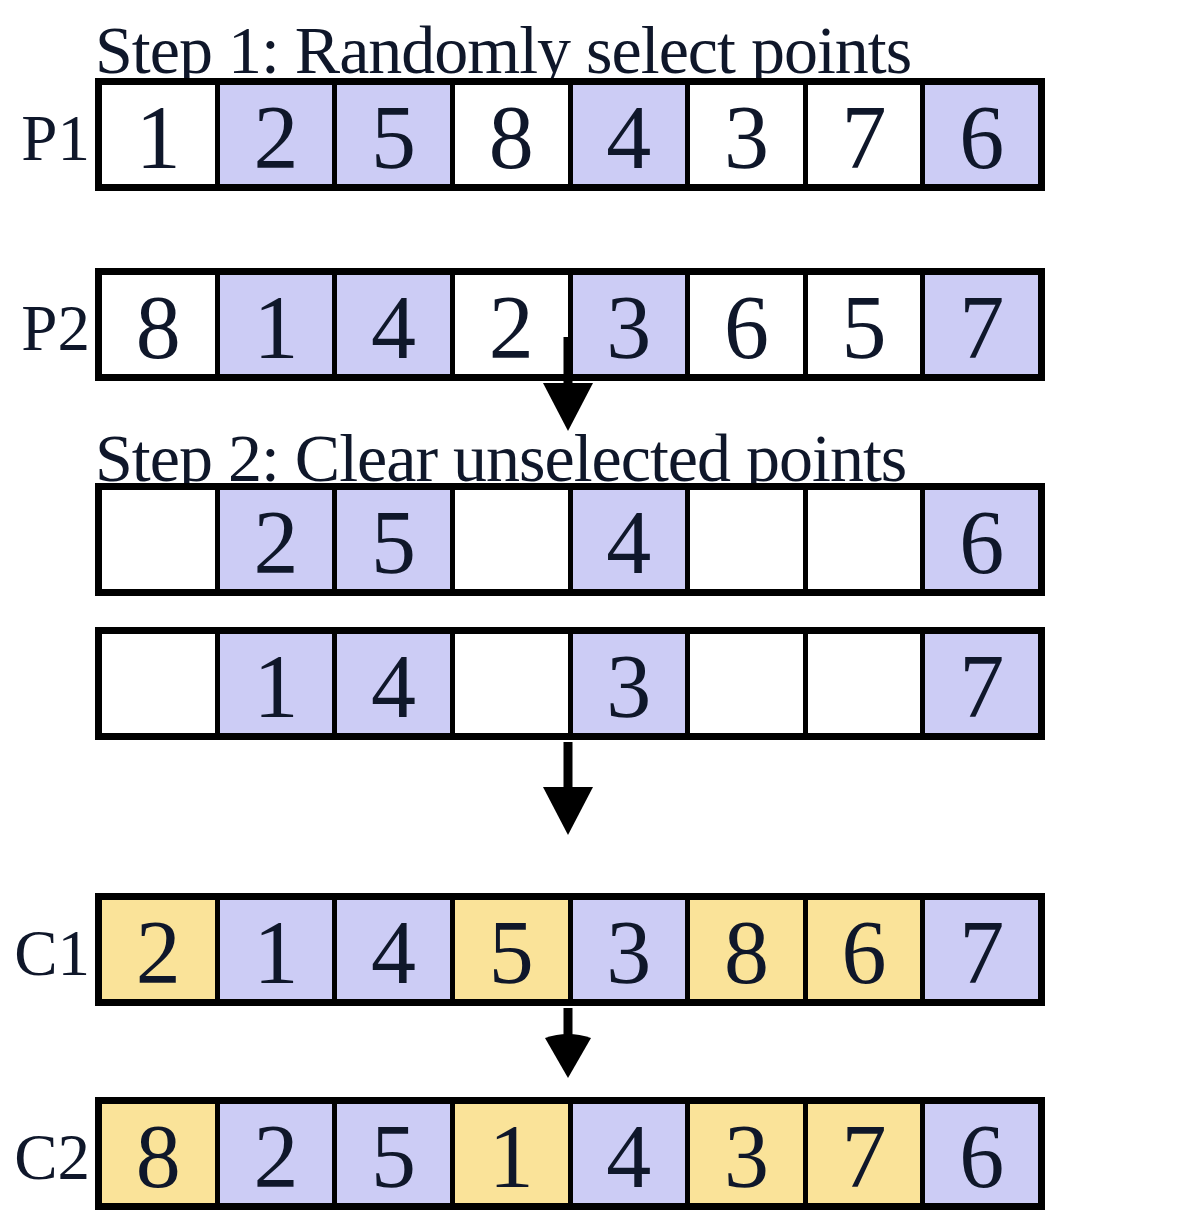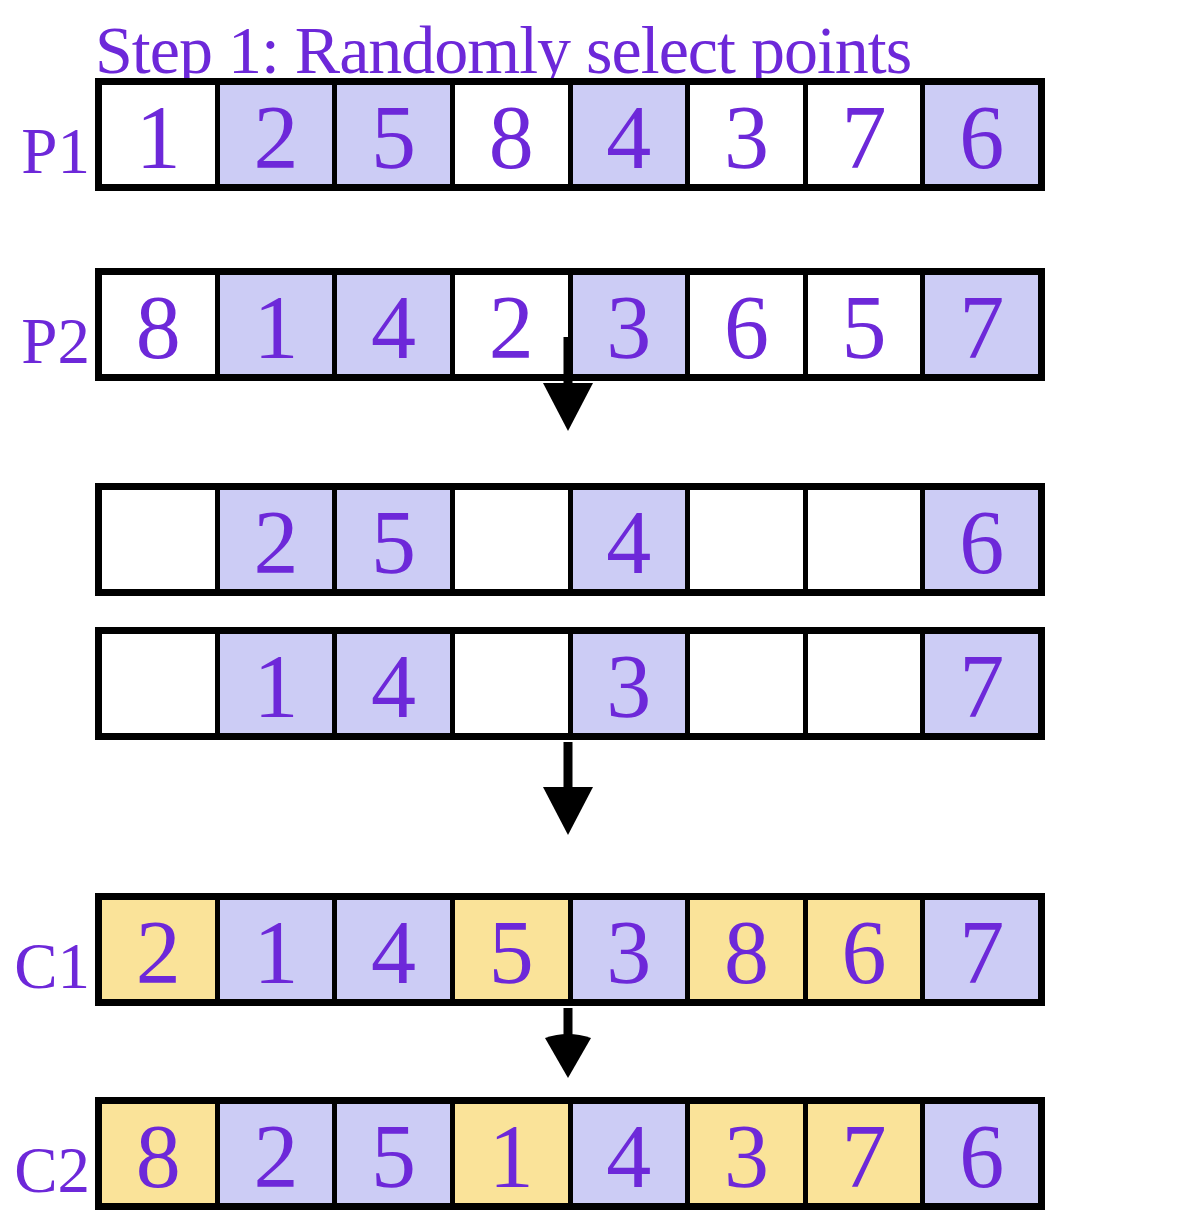--- a/index.html
+++ b/index.html
@@ -2,34 +2,34 @@
 <html><head>
 <meta charset="utf-8">
 <style>
   html, body { margin: 0; padding: 0; background: #ffffff; }
   .stage {
     position: relative;
     width: 1156px;
     height: 1232px;
     background: #ffffff;
     font-family: "Liberation Serif", serif;
-    color: #6d28d9;
+    color: #0f172a;
     overflow: hidden;
   }
   .title {
     position: absolute;
     white-space: nowrap;
     font-size: 68px;
     line-height: 1;
     letter-spacing: -1px;
   }
   .band { position: absolute; left: 0; width: 1188px; height: 113px; }
   .row-label {
     position: absolute;
-    left: 0; top: 17px;
+    left: 0; top: 4px;
     width: 90px; height: 113px;
     display: flex;
     align-items: center;
     justify-content: flex-end;
     font-size: 65px;
     line-height: 1;
   }
   .row {
     position: absolute;
     left: 95px; top: 0;
@@ -87,20 +87,21 @@
       <div class="cell" style="background-color: rgb(255, 255, 255);">5</div>
       <div class="cell" style="background-color: rgb(204, 204, 245);">7</div>
     </div>
   </div>
 
   <svg class="arrow" style="left:542px; top:337px;" width="52" height="95" viewBox="0 0 52 95">
     <rect x="21.5" y="0" width="9" height="52" fill="#000000"></rect>
     <polygon points="1,46 51,46 26,94" fill="#000000"></polygon>
   </svg>
 
+  <div class="title" style="left:95px; top:424px;">Step 2: Clear unselected points</div>
 
   <div class="band" style="top:483px;">
     <div class="row">
       <div class="cell" style="background-color: rgb(255, 255, 255);"></div>
       <div class="cell" style="background-color: rgb(204, 204, 245);">2</div>
       <div class="cell" style="background-color: rgb(204, 204, 245);">5</div>
       <div class="cell" style="background-color: rgb(255, 255, 255);"></div>
       <div class="cell" style="background-color: rgb(204, 204, 245);">4</div>
       <div class="cell" style="background-color: rgb(255, 255, 255);"></div>
       <div class="cell" style="background-color: rgb(255, 255, 255);"></div>

